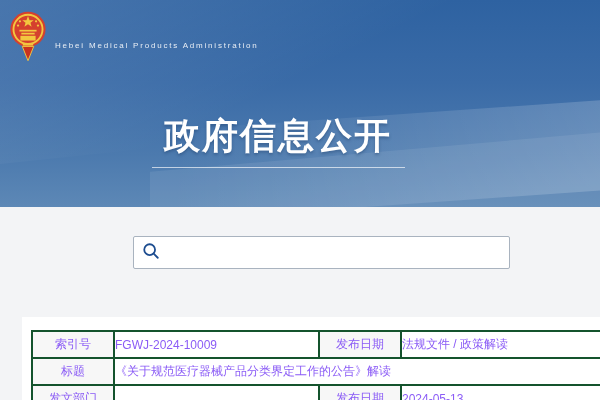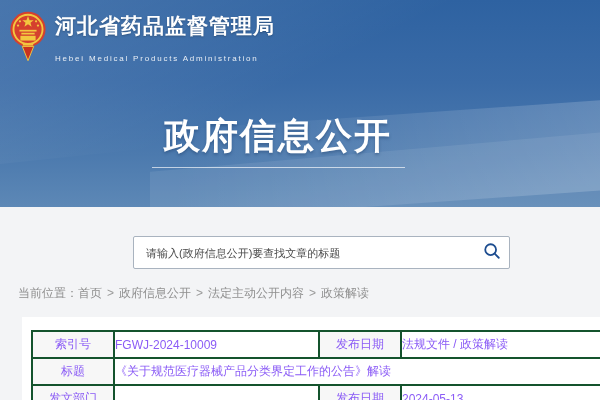--- a/index.html
+++ b/index.html
@@ -123,46 +123,41 @@
         <circle cx="9.5" cy="17" r="1.2" fill="#f3c73f"></circle>
         <circle cx="30.5" cy="17" r="1.2" fill="#f3c73f"></circle>
         <rect x="11" y="21.5" width="18" height="1.8" fill="#f3c73f"></rect>
         <rect x="13" y="24.6" width="14" height="1.8" fill="#f3c73f"></rect>
         <rect x="12" y="27.8" width="16" height="5" fill="#f3c73f"></rect>
         <rect x="14.5" y="35.5" width="11" height="2.6" fill="#f3c73f"></rect>
         <path d="M14 39 L20 54 L26 39 Z" fill="#c8321f" stroke="#f3c73f" stroke-width="1"></path>
       </svg>
     </span>
     <span class="logo-text">
-      <div class="logo-zh">河北省药品监督管理局</div>
       <div class="logo-en">Hebei Medical Products Administration</div>
     </span>
   </div>
 
   <div class="banner-title">政府信息公开</div>
   <div class="banner-underline"></div>
 </div>
 
 <div class="content">
 
   <div class="search-box">
-    <input type="text" placeholder="请输入(政府信息公开)要查找文章的标题" style="">
     <button class="search-btn">
       <span>
         <svg width="18" height="18" viewBox="0 0 20 20" fill="none">
           <circle cx="8.5" cy="8.5" r="6" stroke="#1c4c8f" stroke-width="2"></circle>
           <line x1="13" y1="13" x2="17.5" y2="17.5" stroke="#1c4c8f" stroke-width="2" stroke-linecap="round"></line>
         </svg>
       </span>
     </button>
   </div>
 
-  <div class="breadcrumb">
-    <span>当前位置：</span><a>首页</a><span class="sep">&gt;</span><a>政府信息公开</a><span class="sep">&gt;</span><a>法定主动公开内容</a><span class="sep">&gt;</span><a>政策解读</a>
-  </div>
 
   <div class="card">
     <table class="doc">
       <tbody>
           <tr>
         <td class="lbl">索引号</td>
         <td class="val v1">FGWJ-2024-10009</td>
         <td class="lbl l2">发布日期</td>
         <td class="val v2">法规文件 / 政策解读</td>
       </tr>

